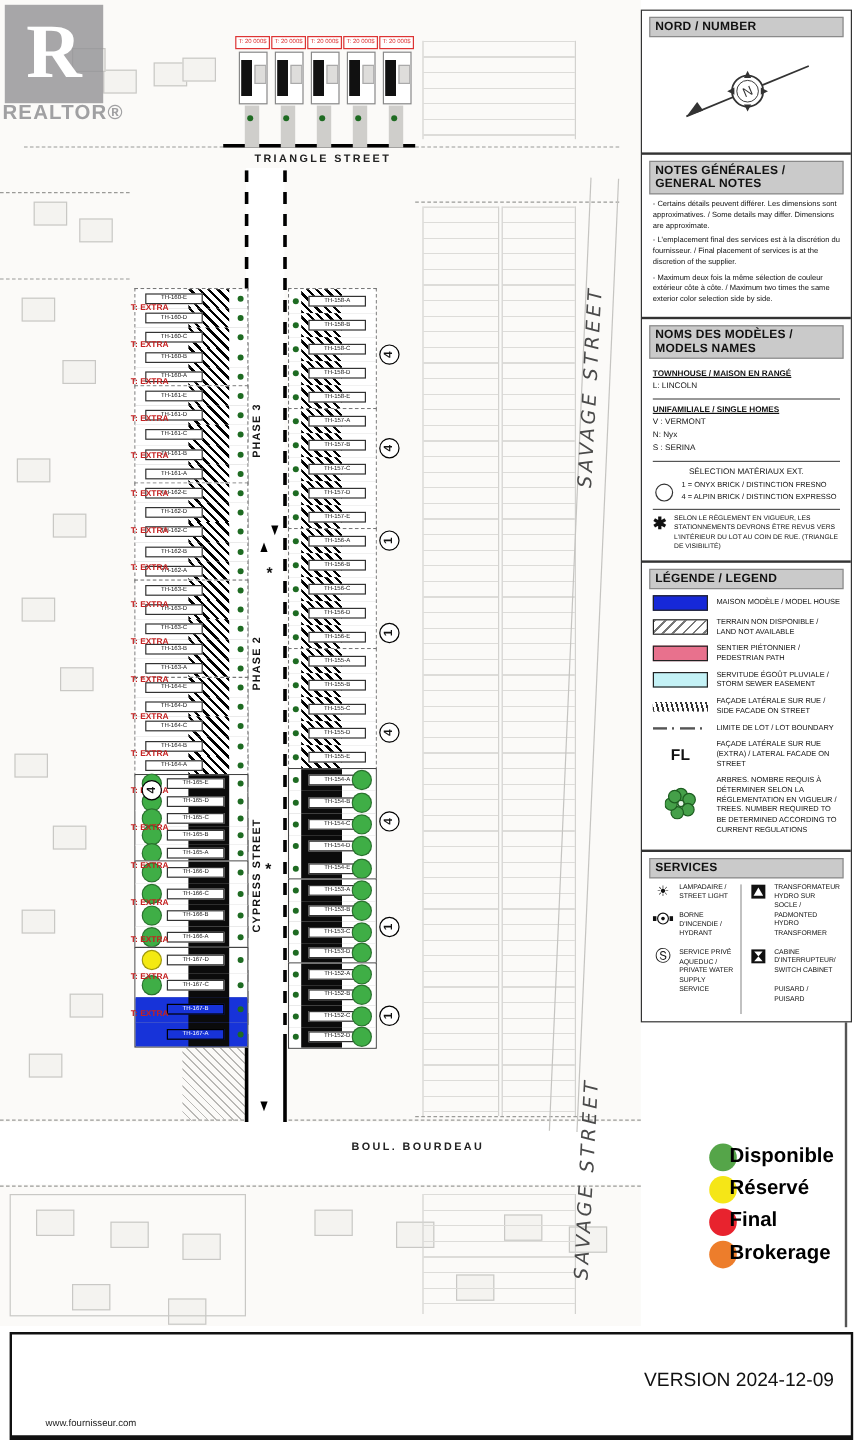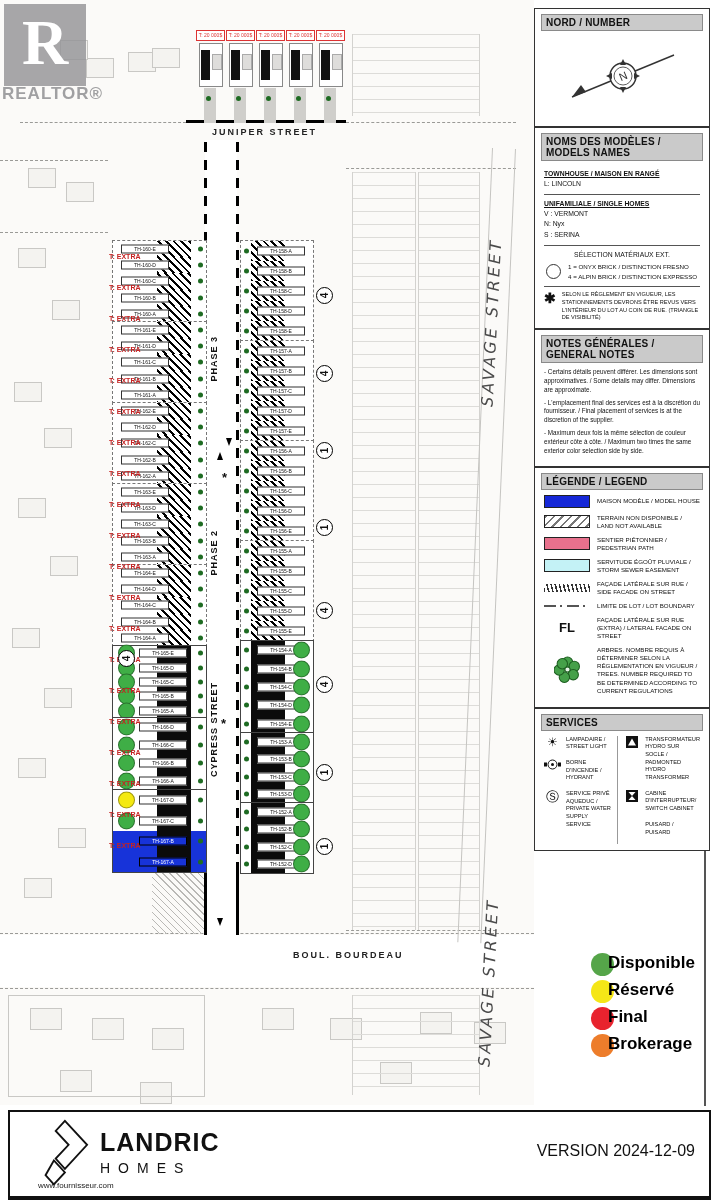--- a/index.html
+++ b/index.html
@@ -187,21 +187,21 @@
         <div class="toplot" style="left: 317px;">
           <div class="pricebox">T: 20 000$</div>
           <div style="position: absolute; left: 2px; top: 13px; width: 22px; height: 42px; border: 1px solid rgb(136, 136, 136); background: rgb(255, 255, 255);"></div>
           <div style="position: absolute; left: 4px; top: 20px; width: 9px; height: 30px; background: rgb(17, 17, 17);"></div>
           <div style="position: absolute; left: 15px; top: 24px; width: 8px; height: 14px; background: rgb(222, 221, 219); border: 1px solid rgb(170, 170, 170);"></div>
           <div style="position: absolute; left: 7px; top: 58px; width: 12px; height: 35px; background: rgb(207, 206, 203);"></div>
           <div style="position: absolute; left: 9px; top: 66px; width: 5px; height: 5px; border-radius: 50%; background: rgb(30, 107, 34);"></div>
         </div>
       </div>
 
-    <div class="street-label" style="left:212px;top:127px;">JUNIPER STREET</div>
+    <div class="street-label" style="left:212px;top:127px;">TRIANGLE STREET</div>
 
     <div id="road"></div>
     <div class="road-edge" style="left:204px;top:142px;height:728px;"></div>
     <div class="road-edge" style="left:236px;top:142px;height:728px;"></div>
     <div class="road-edge-solid" style="left:204px;top:870px;height:65px;"></div>
     <div class="road-edge-solid" style="left:236px;top:870px;height:65px;"></div>
     <div class="hatch-zone" style="left:152px;top:873px;width:52px;height:61px;"></div>
 
     <div class="vtext phase" style="left:209px;top:336px;">PHASE 3</div>
     <div class="vtext phase" style="left:209px;top:530px;">PHASE 2</div>
@@ -679,20 +679,29 @@
           <text x="61" y="41" font-size="11" text-anchor="middle" fill="#333" transform="rotate(-23 61 37)" font-family="Liberation Sans,sans-serif">N</text>
           <polygon points="61,20 58,26 64,26" fill="#333"></polygon>
           <polygon points="61,54 58,48 64,48" fill="#333"></polygon>
           <polygon points="44,37 50,34 50,40" fill="#333"></polygon>
           <polygon points="78,37 72,34 72,40" fill="#333"></polygon>
         </svg>
       </div>
     </section>
 
     <section class="panel">
+      <div class="phdr">NOTES GÉNÉRALES / GENERAL NOTES</div>
+      <div class="pbody" id="notes-items">
+          <div class="note-item">- Certains détails peuvent différer. Les dimensions sont approximatives. / Some details may differ. Dimensions are approximate.</div>
+          <div class="note-item">- L'emplacement final des services est à la discrétion du fournisseur. / Final placement of services is at the discretion of the supplier.</div>
+          <div class="note-item">- Maximum deux fois la même sélection de couleur extérieur côte à côte. / Maximum two times the same exterior color selection side by side.</div>
+        </div>
+    </section>
+
+    <section class="panel">
       <div class="phdr">NOMS DES MODÈLES / MODELS NAMES</div>
       <div class="pbody">
         <div class="uline">TOWNHOUSE / MAISON EN RANGÉ</div>
         <div id="townhouse-items">
             <div class="mitem">L: LINCOLN</div>
           </div>
         <hr>
         <div class="uline">UNIFAMILIALE / SINGLE HOMES</div>
         <div id="single-items">
             <div class="mitem">V : VERMONT</div>
@@ -707,29 +716,20 @@
               <div class="selitem">1 = ONYX BRICK / DISTINCTION FRESNO</div>
               <div class="selitem">4 = ALPIN BRICK / DISTINCTION EXPRESSO</div>
             </div>
         </div>
         <hr>
         <div id="star-row">
           <span class="star">✱</span>
           <div class="tiny">SELON LE RÈGLEMENT EN VIGUEUR, LES STATIONNEMENTS DEVRONS ÊTRE REVUS VERS L'INTÉRIEUR DU LOT AU COIN DE RUE. (TRIANGLE DE VISIBILITÉ)</div>
         </div>
       </div>
-    </section>
-
-    <section class="panel">
-      <div class="phdr">NOTES GÉNÉRALES / GENERAL NOTES</div>
-      <div class="pbody" id="notes-items">
-          <div class="note-item">- Certains détails peuvent différer. Les dimensions sont approximatives. / Some details may differ. Dimensions are approximate.</div>
-          <div class="note-item">- L'emplacement final des services est à la discrétion du fournisseur. / Final placement of services is at the discretion of the supplier.</div>
-          <div class="note-item">- Maximum deux fois la même sélection de couleur extérieur côte à côte. / Maximum two times the same exterior color selection side by side.</div>
-        </div>
     </section>
 
     <section class="panel">
       <div class="phdr">LÉGENDE / LEGEND</div>
       <div class="pbody" id="legend-items">
           <div class="lg-row">
             <div class="sw sw-blue"></div>
             <div class="lg-label">MAISON MODÈLE / MODEL HOUSE</div>
           </div>
           <div class="lg-row">
@@ -833,30 +833,16 @@
         <div class="st-label">Final</div>
       </div>
       <div class="st-row" style="top: 81px;">
         <div class="st-circle" style="background: rgb(237, 125, 43);"></div>
         <div class="st-label">Brokerage</div>
       </div>
     </div>
   <div id="right-rule"></div>
 
   <footer id="titleblock">
-    <div id="brand">
-      <div>
-        <svg width="56" height="72" viewBox="0 0 58 78">
-          <g fill="none" stroke="#111" stroke-width="2">
-            <path d="M30 3 L54 29 L30 55 L20 44 L34 29 L20 14 Z"></path>
-            <path d="M18 46 L30 59 L18 72 L9 62 Z"></path>
-          </g>
-        </svg>
-      </div>
-      <div>
-        <div id="brand-name">LANDRIC</div>
-        <div id="brand-sub">HOMES</div>
-      </div>
-    </div>
     <div id="brand-url">www.fournisseur.com</div>
     <div id="tb-version">VERSION 2024-12-09</div>
   </footer>
 </div>
 
 </body></html>

